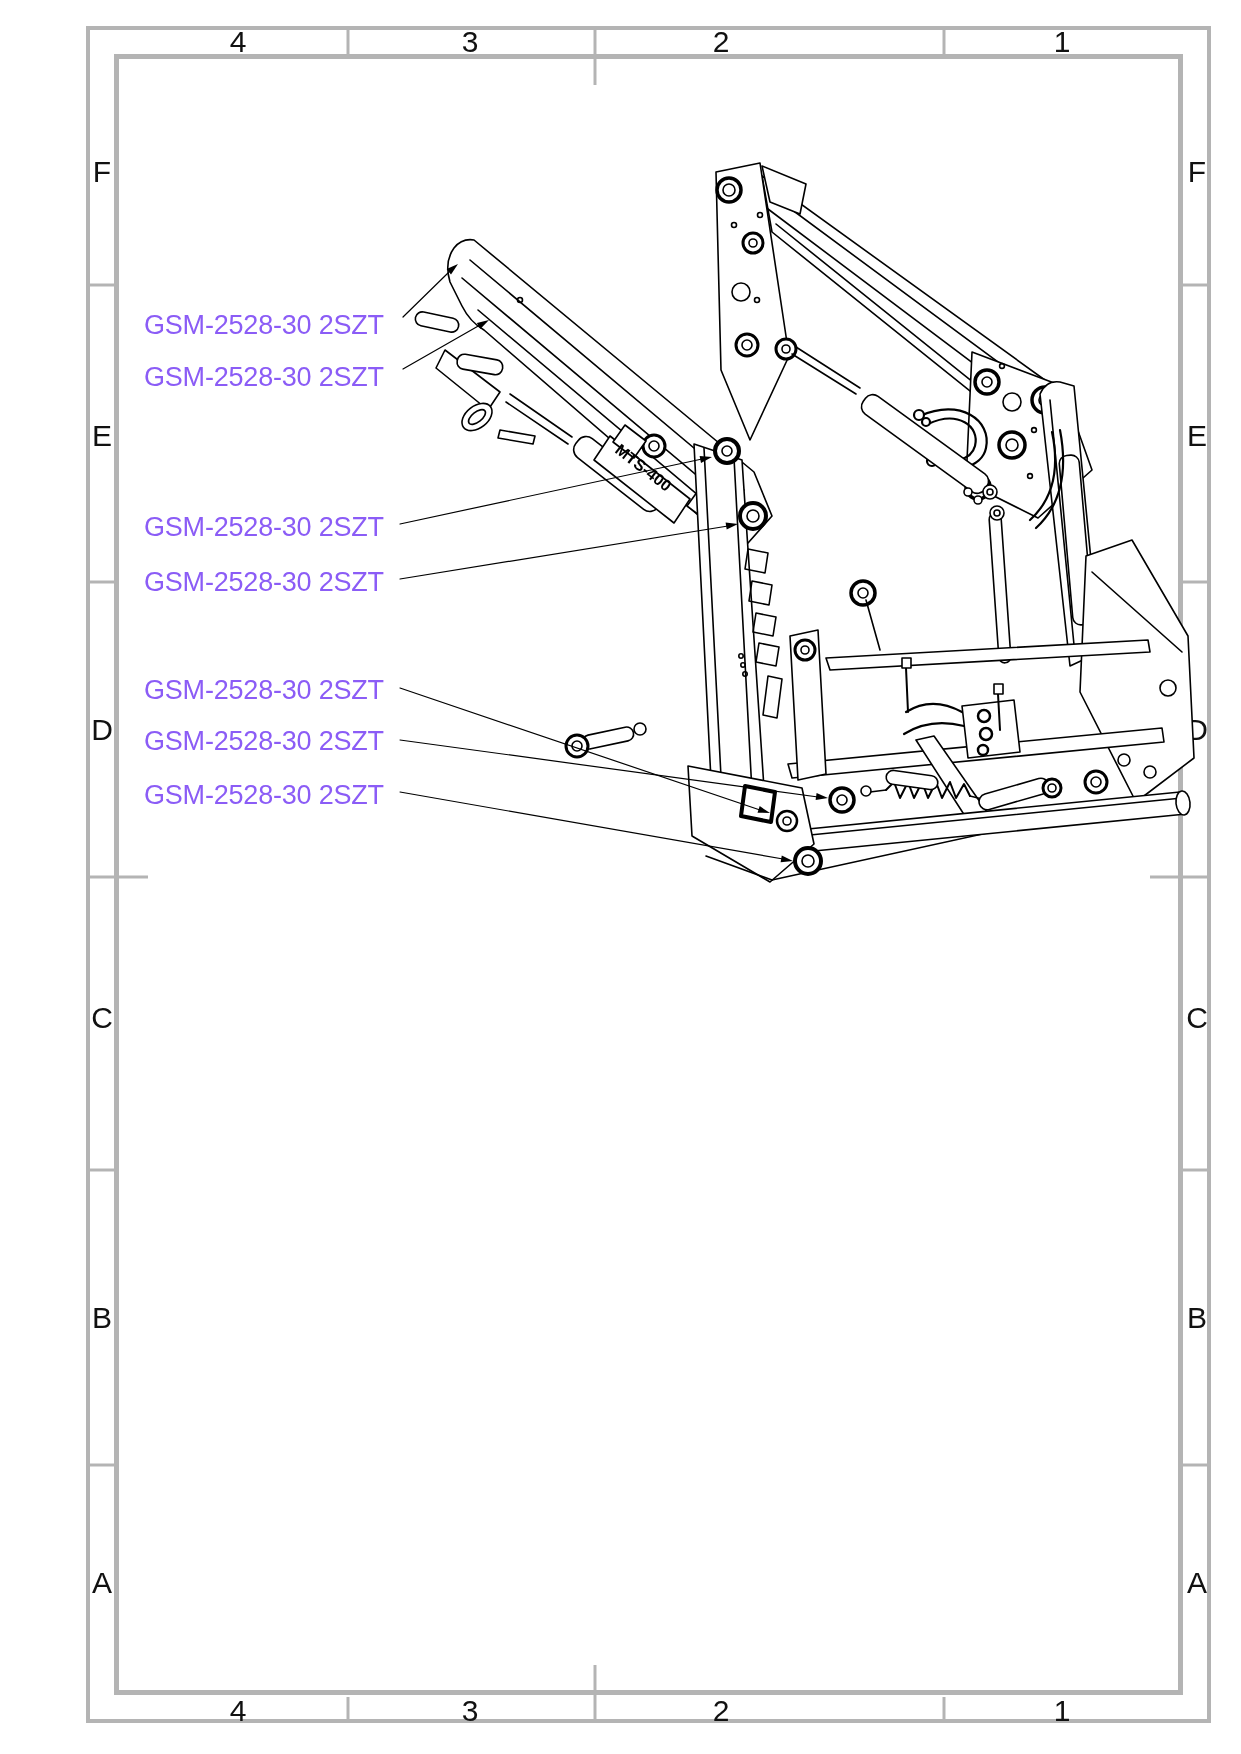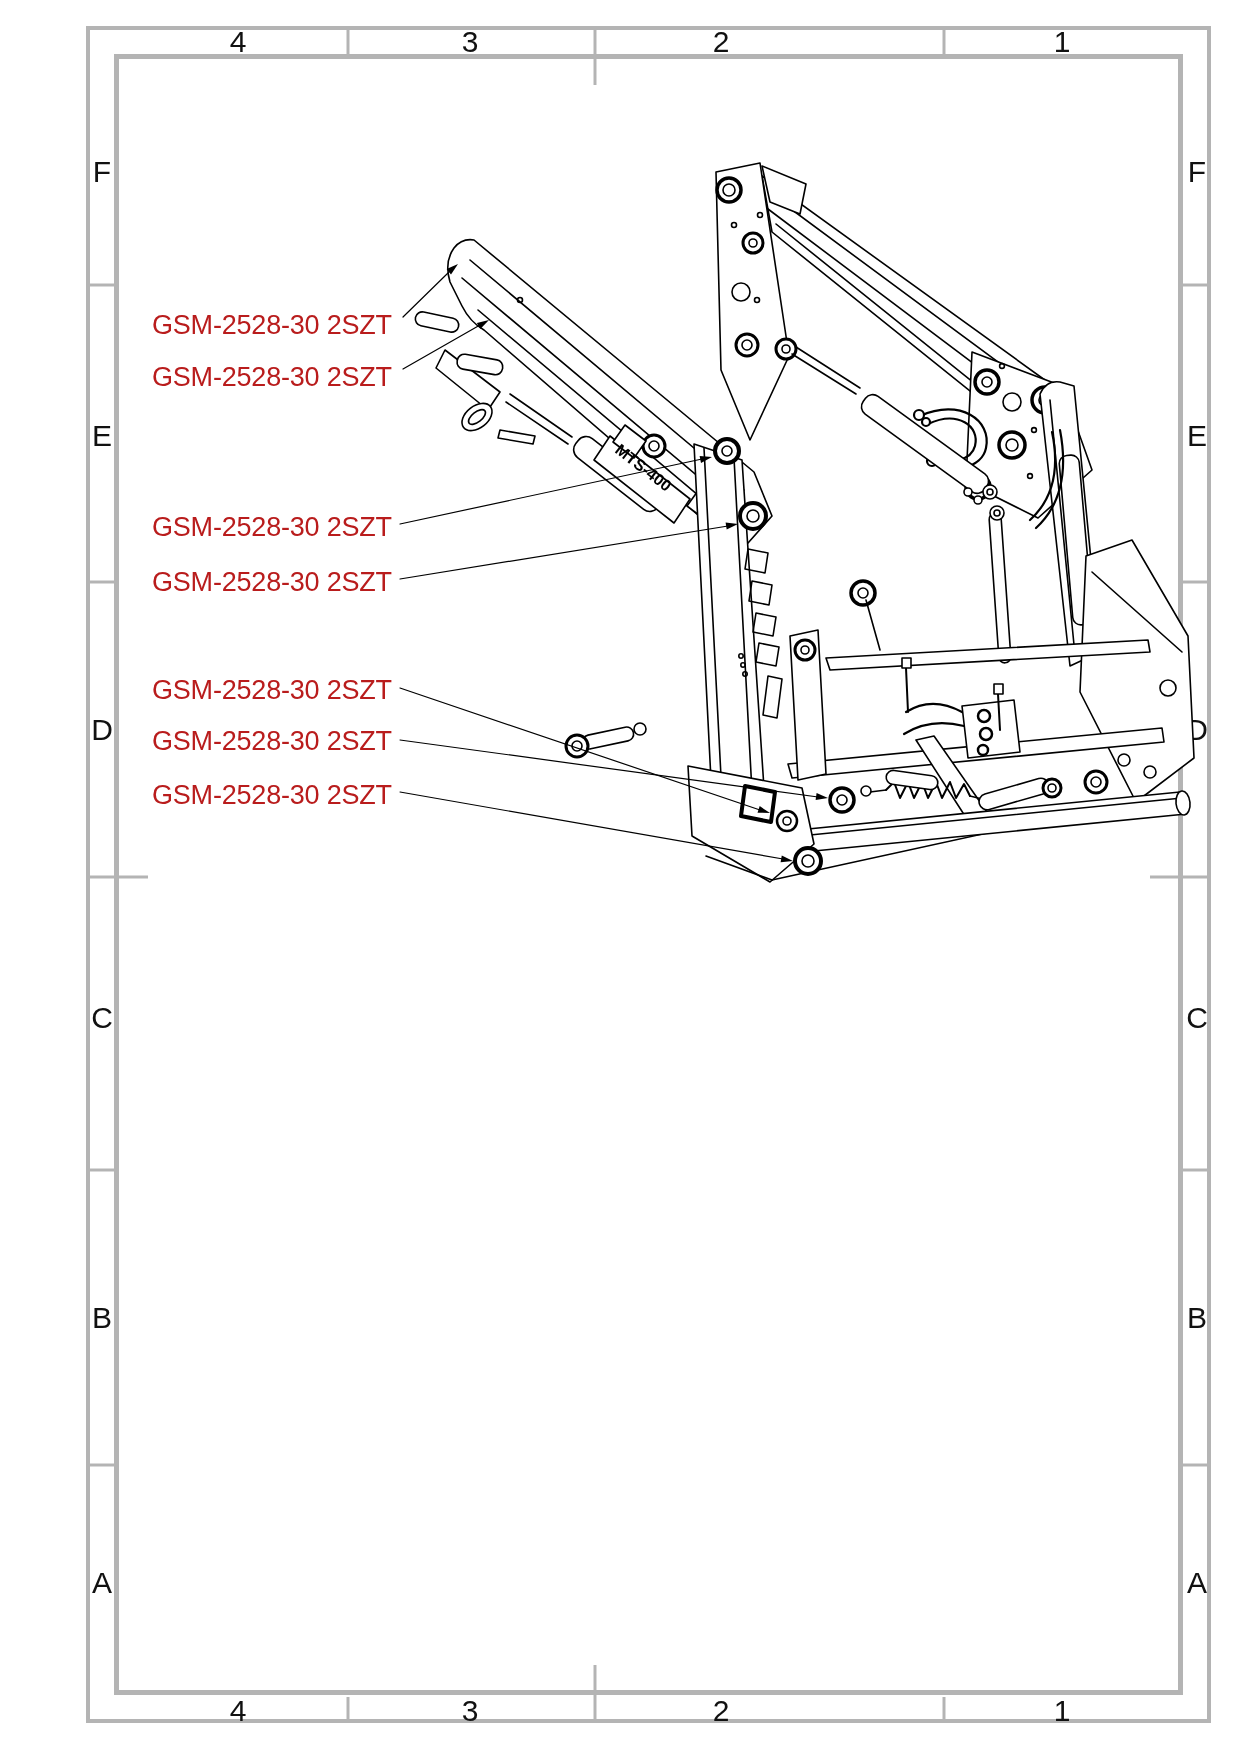--- a/index.html
+++ b/index.html
@@ -6,21 +6,21 @@
   .sheet{position:relative;width:1241px;height:1754px;background:#fff;overflow:hidden;
          font-family:"Liberation Sans",sans-serif;}
   .outer-frame{position:absolute;left:86px;top:26px;width:1125px;height:1697px;
                border:4px solid #b4b4b4;box-sizing:border-box;}
   .inner-frame{position:absolute;left:114px;top:54px;width:1069px;height:1641px;
                border:5px solid #b4b4b4;box-sizing:border-box;}
   .grid-label{position:absolute;color:#111;font-size:30px;line-height:30px;
               text-align:center;width:40px;}
   .row-label{position:absolute;color:#111;font-size:30px;line-height:32px;height:32px;
              text-align:center;width:30px;}
-  .callout{position:absolute;left:152px;color:#b91c1c;font-size:27px;line-height:36px;
+  .callout{position:absolute;left:144px;color:#8b5cf6;font-size:27px;line-height:36px;
            letter-spacing:-0.2px;white-space:nowrap;}
   svg.overlay{position:absolute;left:0;top:0;width:1241px;height:1754px;}
 </style>
 </head>
 <body>
 
 <div class="sheet">
 
   <div class="outer-frame"></div>
   <div class="inner-frame"></div>

